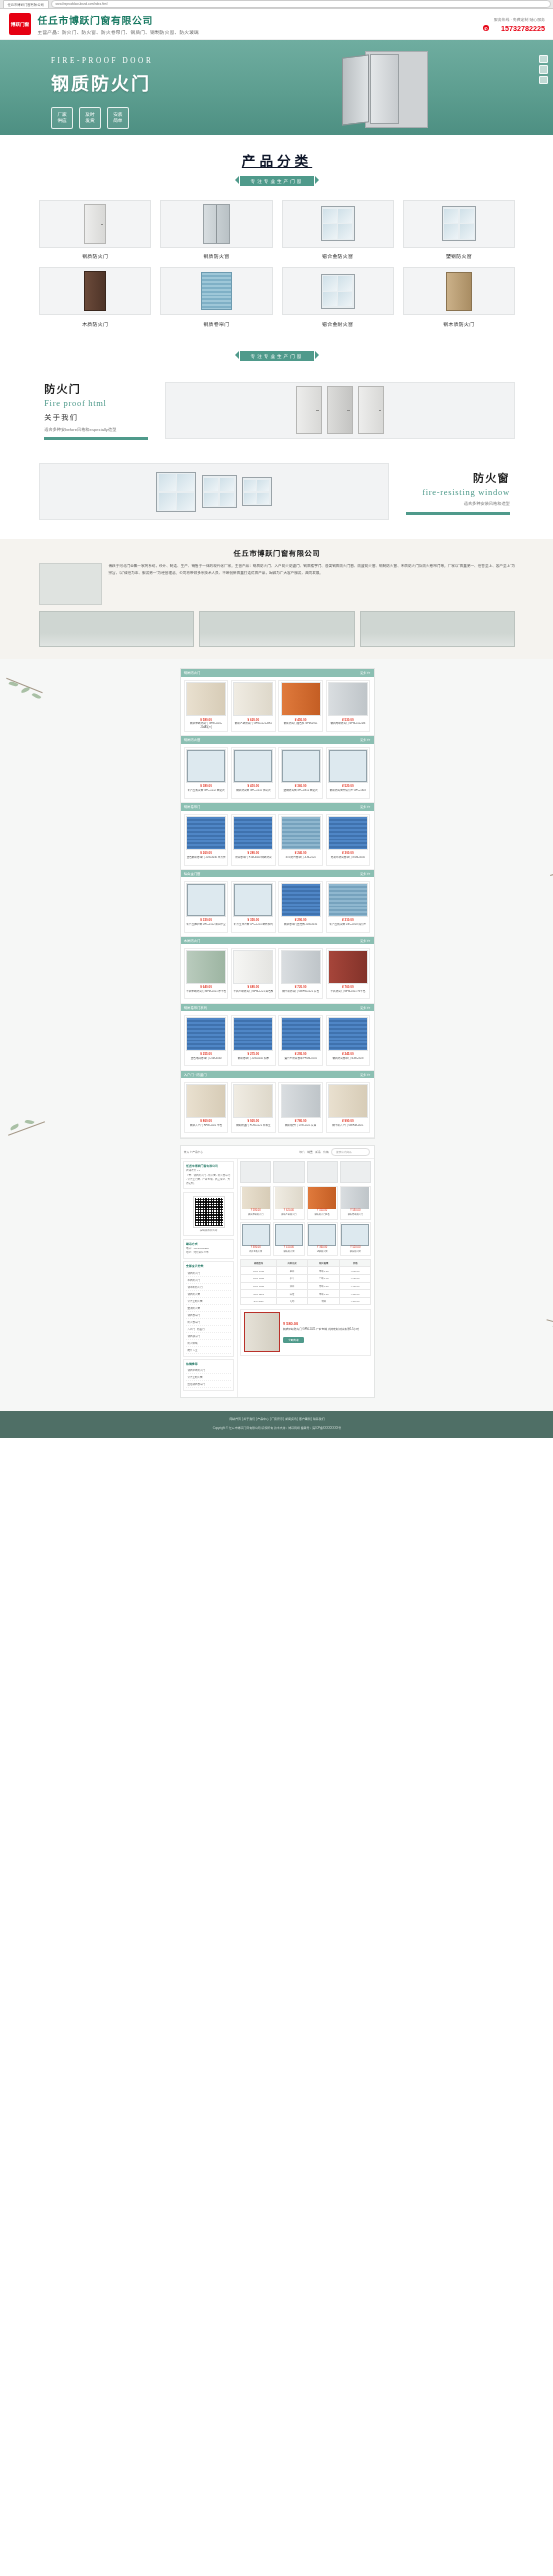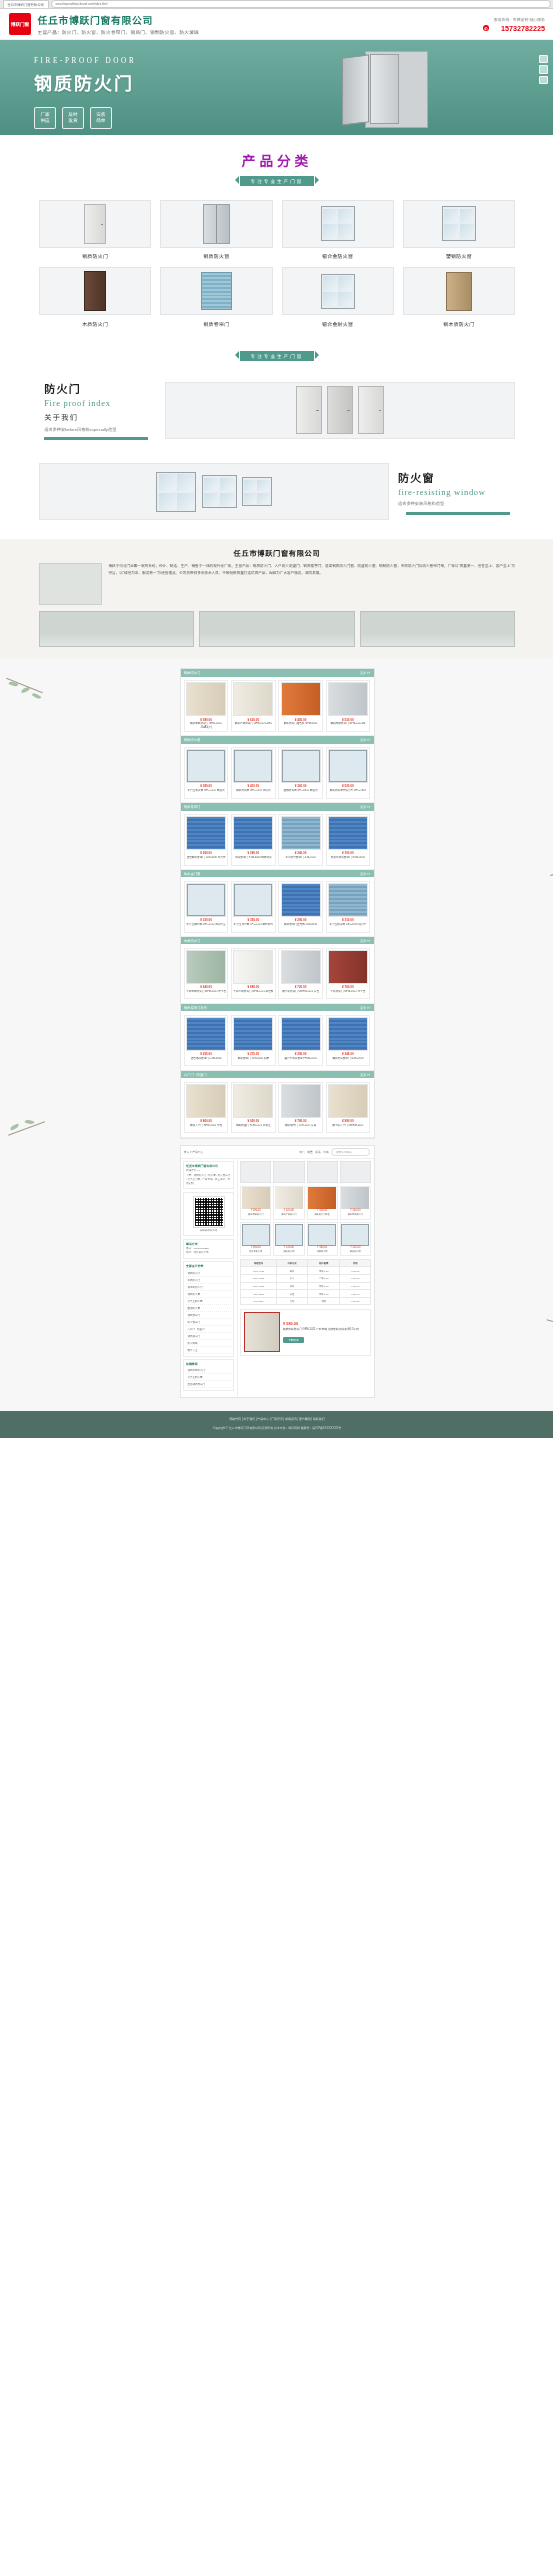--- a/index.html
+++ b/index.html
@@ -98,21 +98,21 @@
 
   
   .hero {
     position: relative;
     height: 95px;
     background: linear-gradient(180deg, #6fada0 0%, #5d9e90 55%, #4d8f82 100%);
     overflow: hidden;
   }
   .hero-left {
     position: absolute;
-    left: 34px; top: 17px;
+    left: 51px; top: 17px;
     color: #fff;
   }
   .hero-en {
     font-size: 7.2px;
     letter-spacing: 2.6px;
     font-family: "Liberation Serif", serif;
     margin-bottom: 3.9px;
   }
   .hero-cn {
     font-size: 18px;
@@ -177,22 +177,23 @@
   }
 
   
   .section-title {
     text-align: center;
     padding: 14.3px 0 2.6px;
   }
   .section-title h2 {
     font-size: 13.7px;
     letter-spacing: 3.9px;
-    color: #a21caf;
+    color: #0f172a;
     font-weight: bold;
+    text-decoration: underline;
   }
   .title-ribbon {
     display: inline-block;
     margin: 5.9px auto 0;
     background: #4f9a8b;
     color: #fff;
     font-size: 4.6px;
     letter-spacing: 2px;
     padding: 2px 10.4px;
     position: relative;
@@ -288,21 +289,21 @@
     font-family: "Liberation Serif", serif; margin-top: 2px;
   }
   .detail-sub { font-size: 7.2px; color: #333; margin-top: 3.9px; letter-spacing: 1.3px; }
   .detail-desc { font-size: 4.2px; color: #777; margin-top: 3.3px; }
   .detail-bar { height: 2.6px; width: 104px; background: #4f9a8b; margin-top: 5.9px; }
   .detail-img {
     flex: 1; height: 57px; background: #f2f3f4; border: 0.7px solid #e4e6e7;
     display:flex; align-items:center; justify-content:center; gap: 5.2px;
   }
   .detail-block.rev { flex-direction: row-reverse; }
-  .detail-block.rev .detail-text { text-align: left; padding-right: 5.2px; padding-left: 0;}
+  .detail-block.rev .detail-text { text-align: right; padding-right: 5.2px; padding-left: 0;}
   .detail-block.rev .detail-bar { margin-left: auto; }
 
   
   .about-wrap {
     margin-top: 11.7px;
     background: #f5f3ef;
     padding: 9px 39px 11.7px;
   }
   .about-title {
     text-align: center; font-size: 7.2px; font-weight: bold; color: #1a1a1a;
@@ -597,21 +598,21 @@
   </div>
 </div>
 
 <div class="section-title">
   <div><span class="title-ribbon">专注专业生产门窗</span></div>
 </div>
 
 <div class="detail-block">
   <div class="detail-text">
     <h3>防火门</h3>
-    <div class="detail-en">Fire proof index</div>
+    <div class="detail-en">Fire proof html</div>
     <div class="detail-sub">关于我们</div>
     <div class="detail-desc">适合多种安before风格和especially造型</div>
     <div class="detail-bar"></div>
   </div>
   <div class="detail-img">
     <div class="art-door" style="height:48px;width:26px"></div>
     <div class="art-door" style="height:48px;width:26px;background:linear-gradient(90deg,#dcdcda,#c4c4c2)"></div>
     <div class="art-door" style="height:48px;width:26px"></div>
   </div>
 </div>

